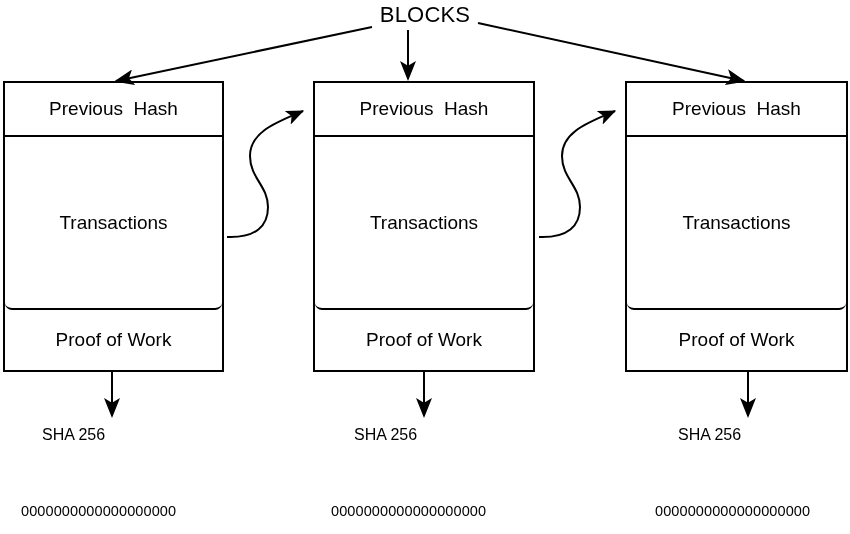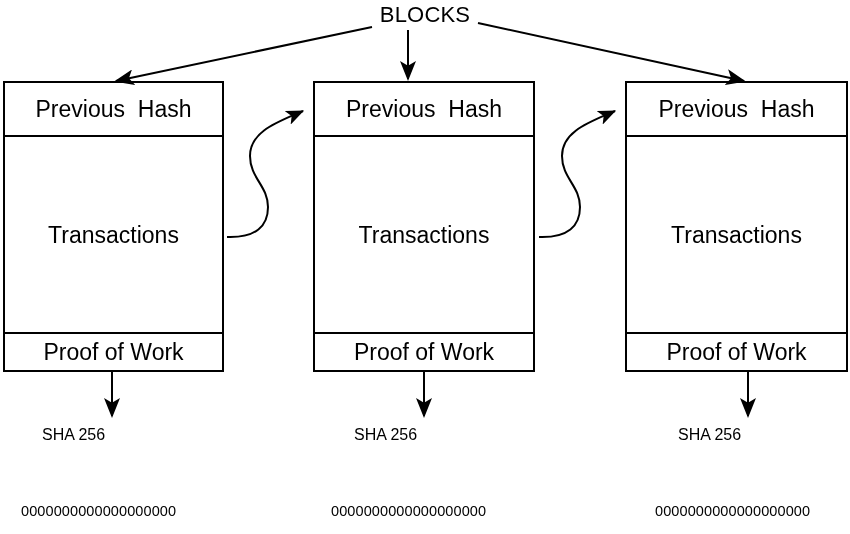--- a/index.html
+++ b/index.html
@@ -45,34 +45,35 @@
     border: 2px solid #000000;
     background: transparent;
     display: flex;
     flex-direction: column;
   }
   .block-cell {
     box-sizing: border-box;
     display: flex;
     align-items: center;
     justify-content: center;
-    font-size: 23px;
+    font-size: 19px;
     white-space: pre;
     line-height: 22px;
   }
   .cell-prev-hash {
     height: 54px;
     border-bottom: 2px solid #000000;
   }
   .cell-transactions {
     flex: 1 1 auto;
     border-bottom: 2px solid #000000;
+    border-radius: 7px;
   }
   .cell-proof {
-    height: 36px;
+    height: 60px;
   }
   .sha-label {
     position: absolute;
     font-size: 16px;
     line-height: 20px;
     white-space: pre;
   }
   .hash-text {
     position: absolute;
     font-size: 14.5px;

